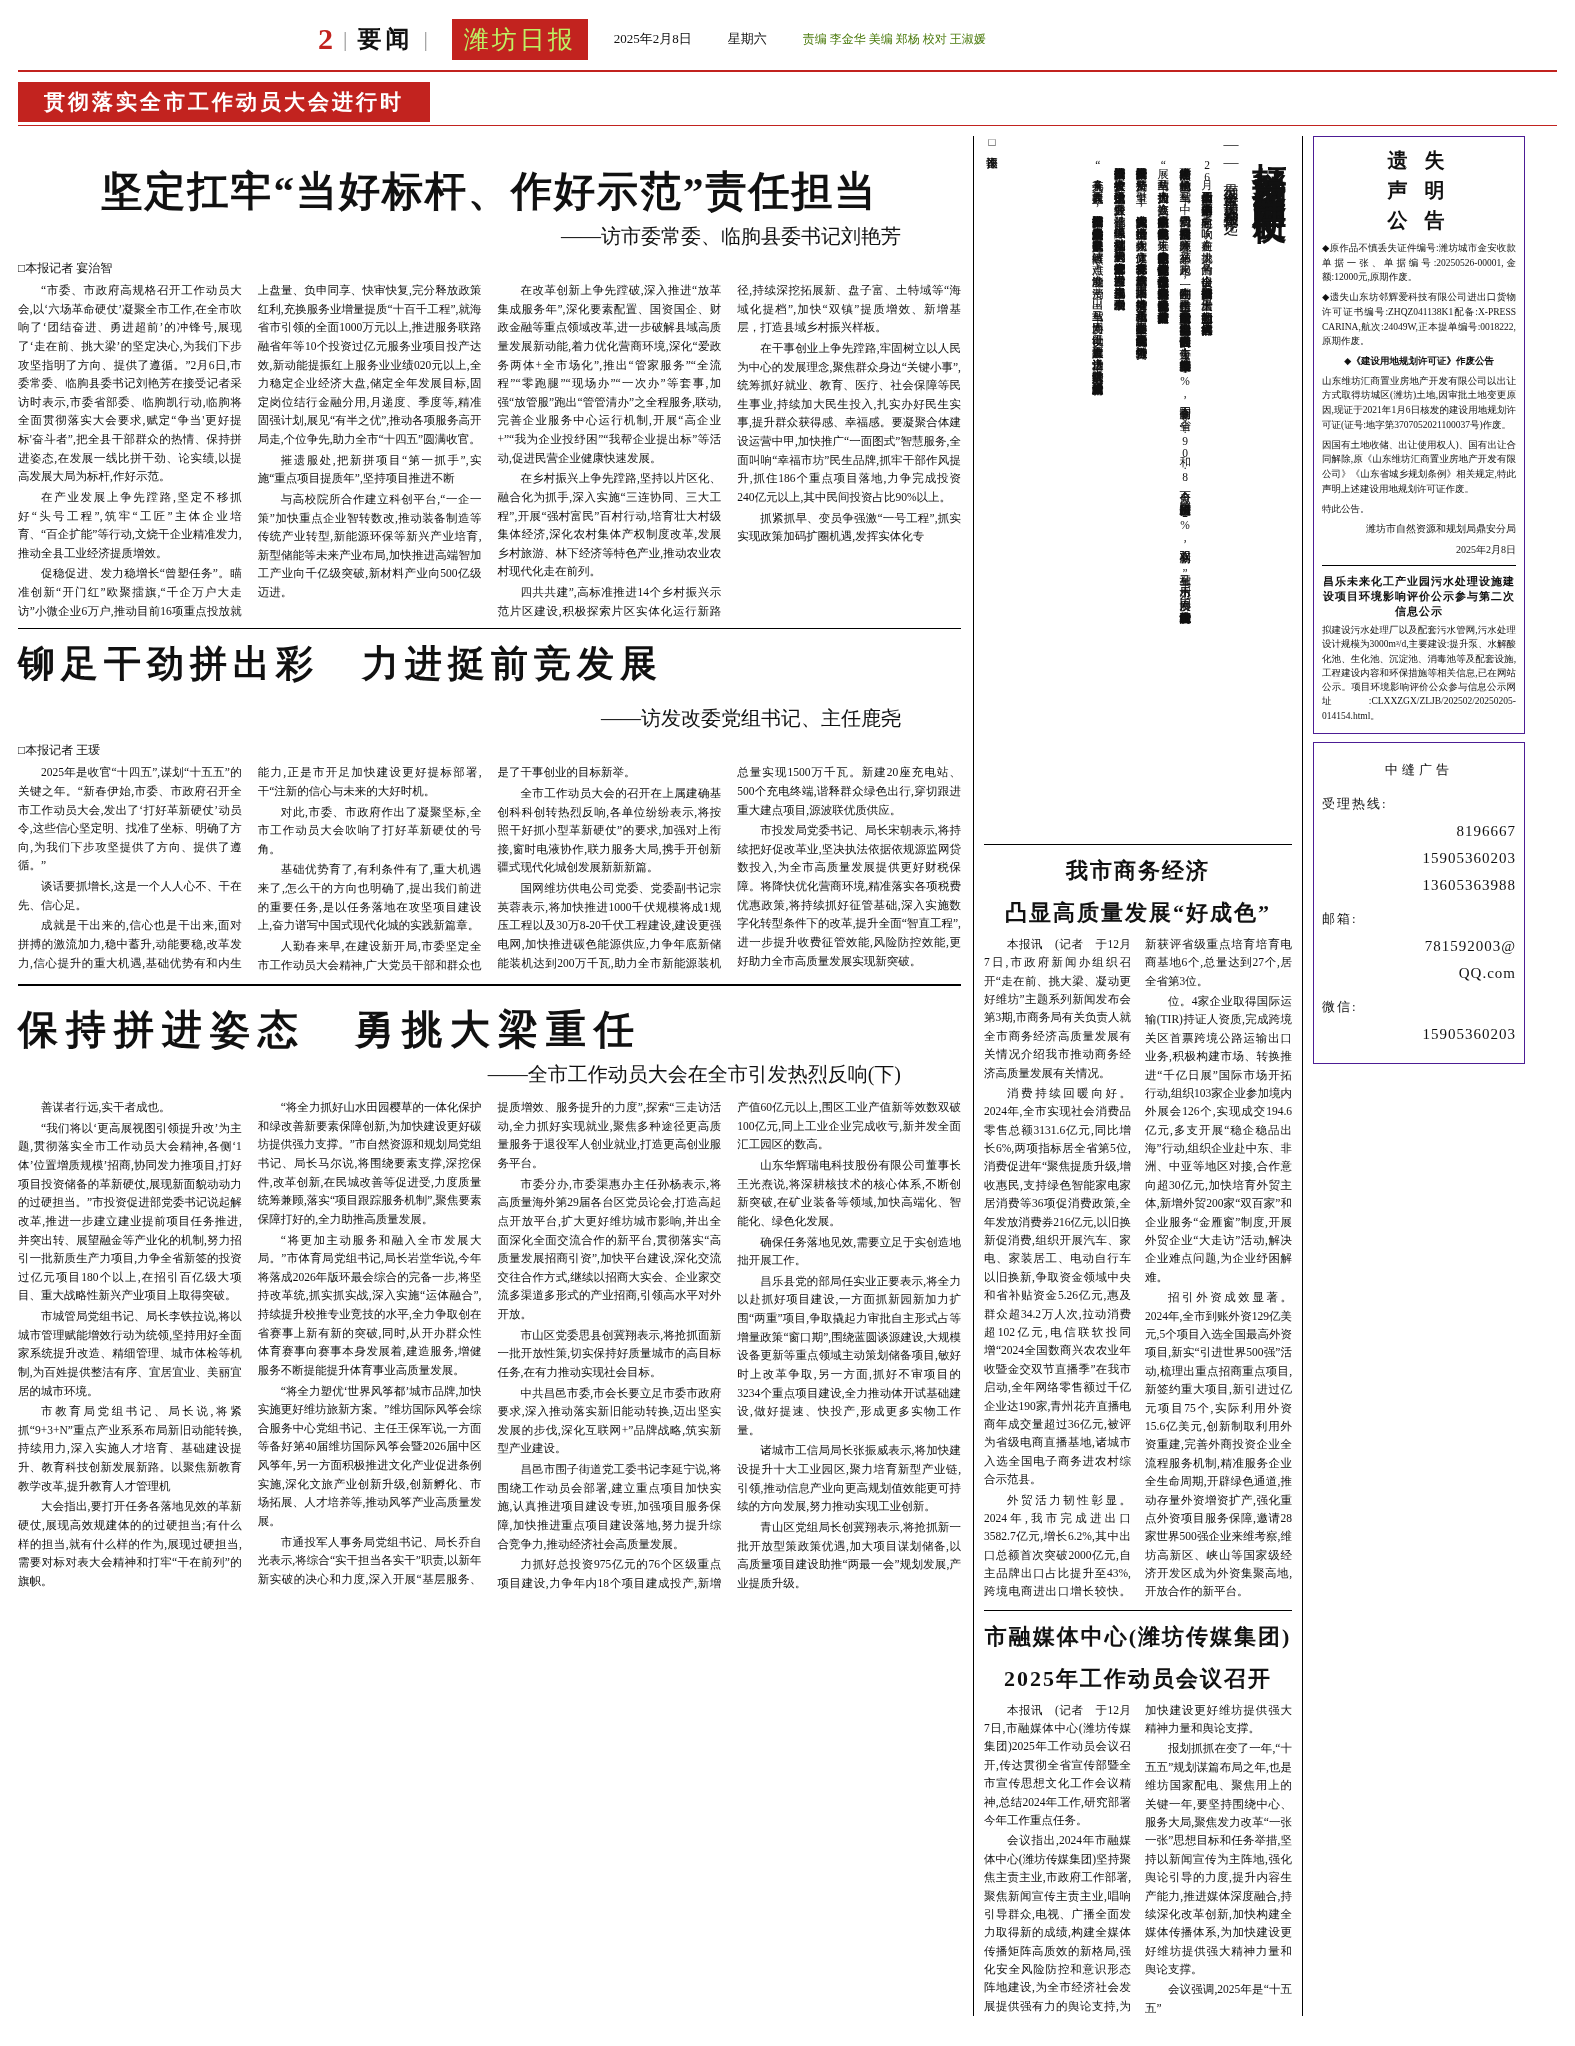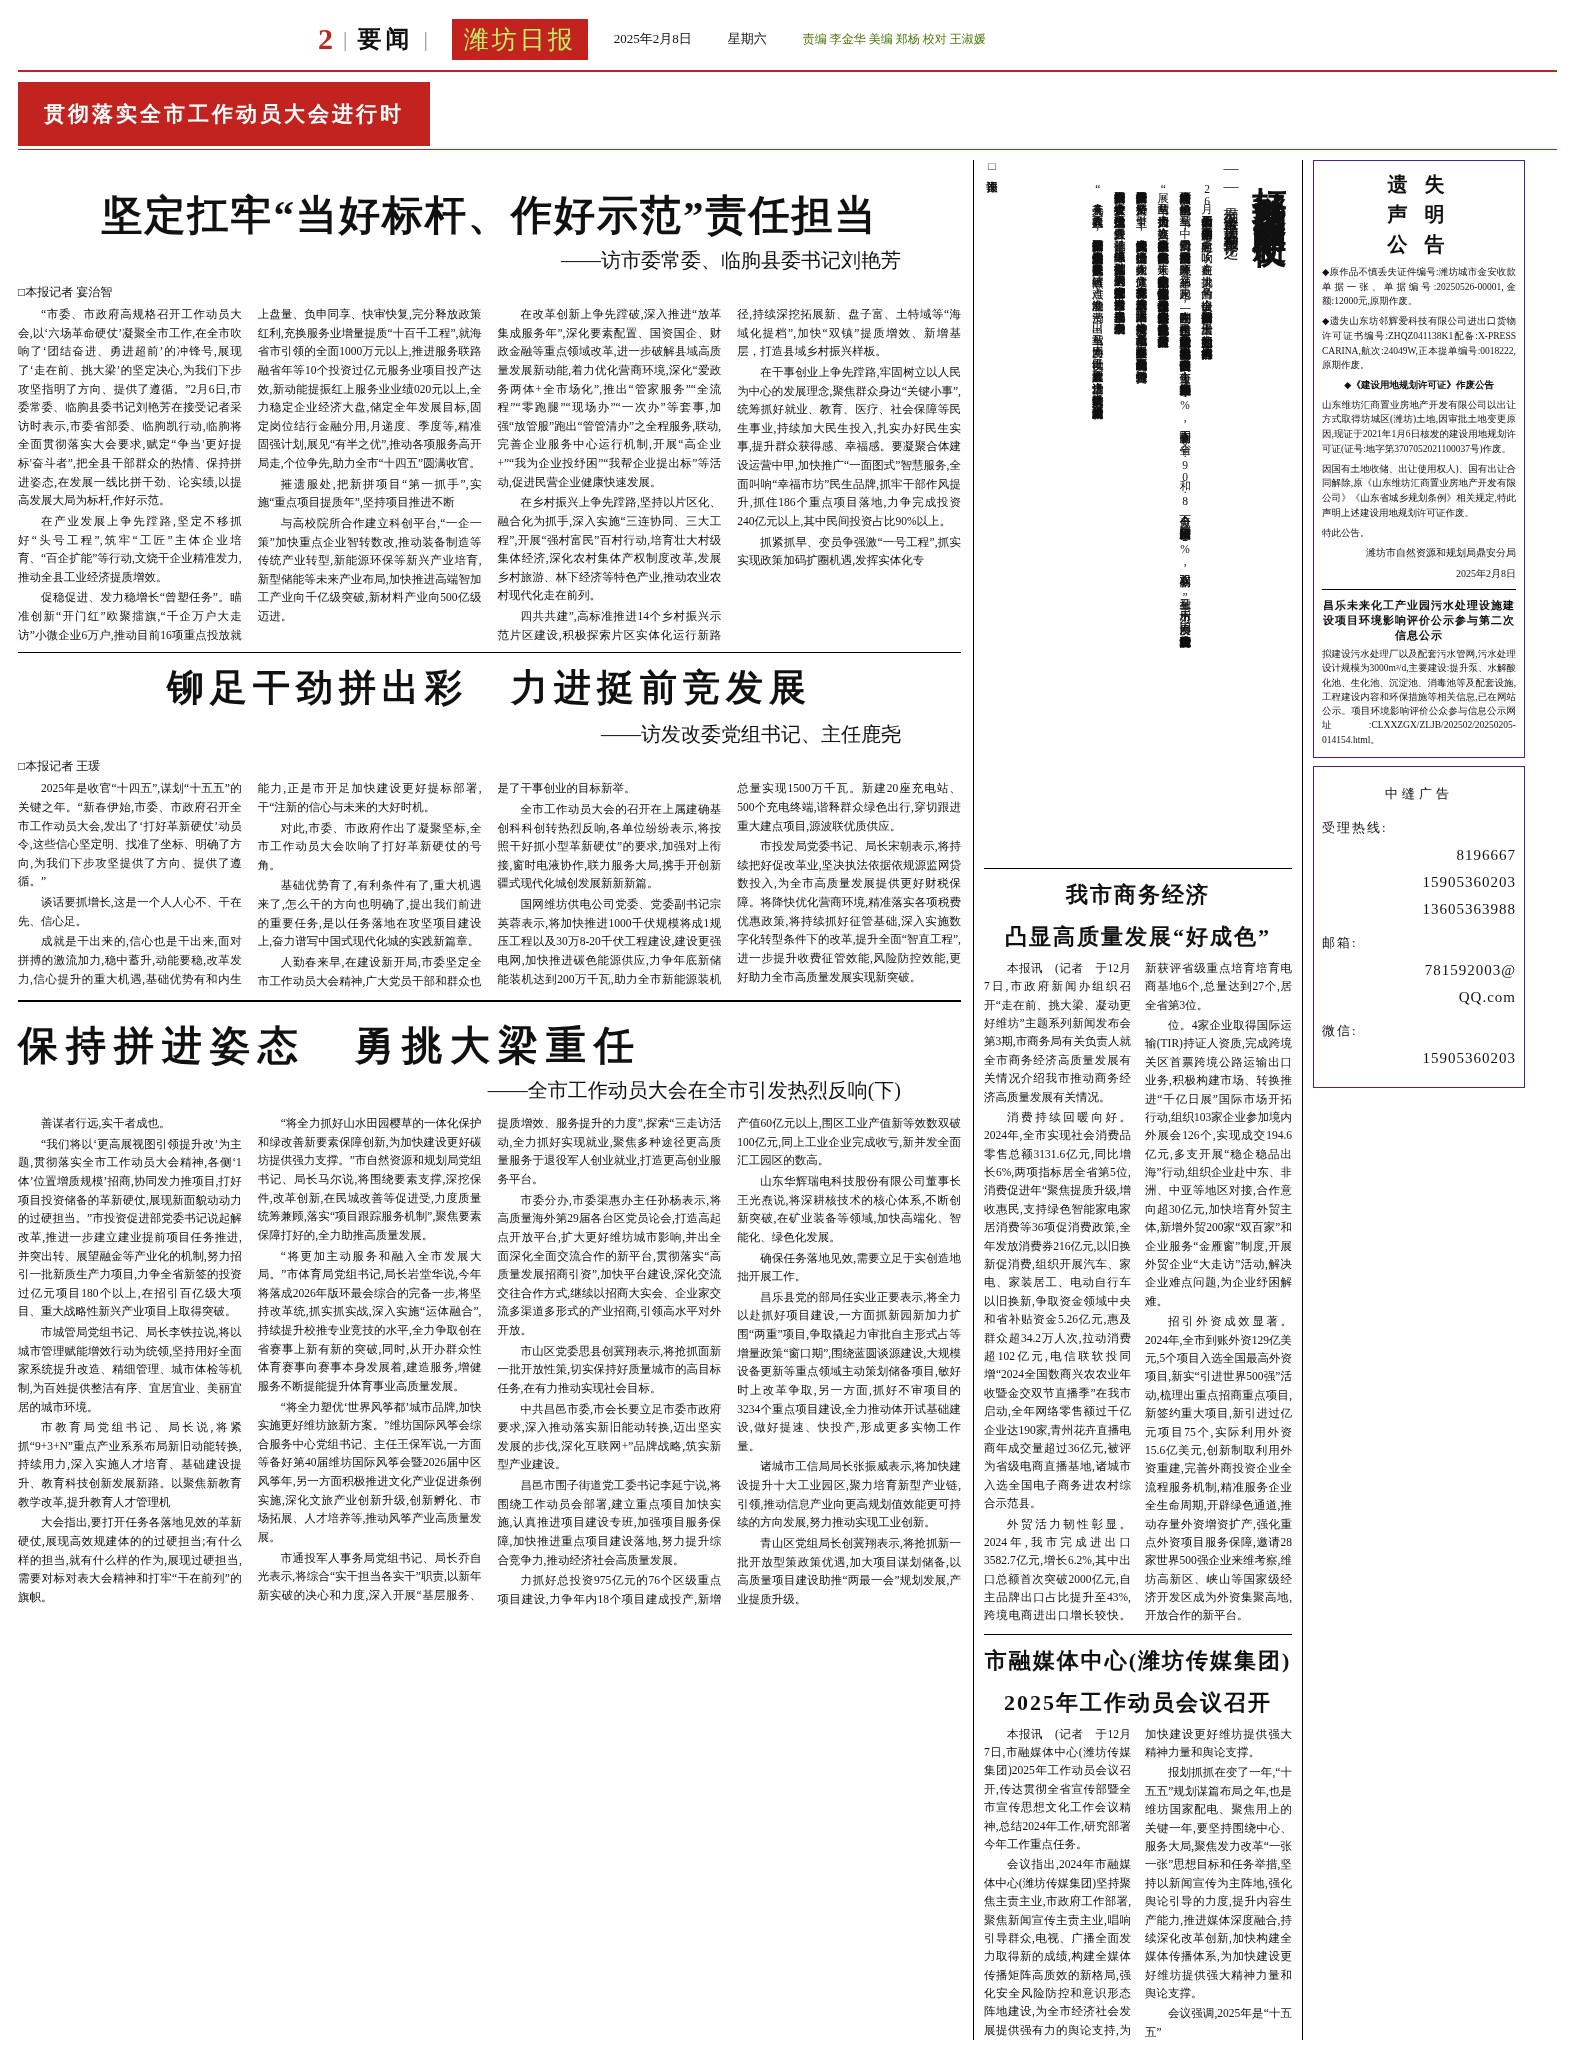--- a/index.html
+++ b/index.html
@@ -15,33 +15,33 @@
   .mh-pagenum{color:#c2231f;font-size:30px;font-weight:bold;margin-left:300px;font-family:"Liberation Serif",serif;}
   .mh-sep{color:#999;margin:0 10px;font-size:22px;}
   .mh-section{font-size:24px;font-weight:bold;letter-spacing:4px;}
   .mh-logo{background:#c2231f;color:#bef264;font-size:25px;font-weight:normal;letter-spacing:3px;padding:4px 12px;margin-left:14px;}
   .mh-date{margin-left:26px;font-size:13px;}
   .mh-week{margin-left:36px;font-size:13px;}
   .mh-credits{margin-left:36px;font-size:12px;color:#4d7c0f;}
 
   
   .banner{margin-top:10px;background:#c2231f;color:#fff;font-size:21px;font-weight:bold;letter-spacing:3px;
-          display:inline-block;padding:18px 26px;}
+          display:inline-block;padding:6px 26px;}
   .banner-rule{border-bottom:1px solid #c2231f;margin-top:3px;}
 
   
   .body-grid{display:flex;margin-top:10px;height:1880px;}
   .col-left{width:955px;padding-right:12px;box-sizing:border-box;}
   .col-mid{width:330px;border-left:1px solid #000;border-right:1px solid #000;padding:0 10px;box-sizing:border-box;}
   .col-right{width:222px;padding-left:10px;box-sizing:border-box;}
 
   
   .hl1{font-size:41px;font-weight:bold;letter-spacing:2px;text-align:center;margin:28px 0 4px;}
   .sub1{font-size:20px;text-align:right;margin:0 60px 10px 0;}
-  .hl2{font-size:37px;font-weight:bold;letter-spacing:6px;text-align:center;margin:10px 0 8px;}
+  .hl2{font-size:37px;font-weight:bold;letter-spacing:6px;text-align:left;margin:10px 0 16px;}
   .hl3{font-size:40px;font-weight:bold;letter-spacing:8px;text-align:left;margin:16px 0 4px;}
   .byline{font-size:12px;margin:6px 0 4px 0;}
   .rule-thin{border-top:1px solid #000;margin:8px 0;}
   .rule-thick{border-top:2px solid #000;margin:10px 0;}
 
   
   .cols4{column-count:4;column-gap:16px;column-rule:none;font-size:11.5px;line-height:1.62;text-align:justify;}
   .cols4 p,.cols3 p{margin:0 0 2px;text-indent:2em;}
 
   

